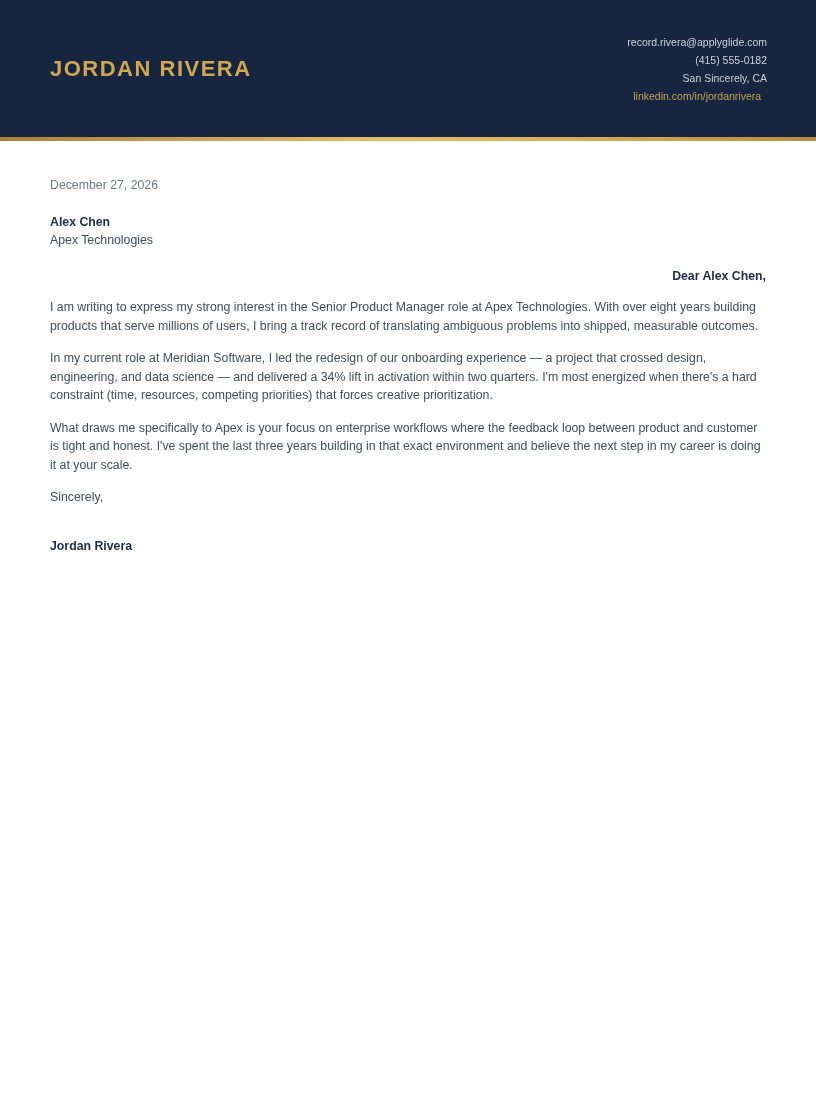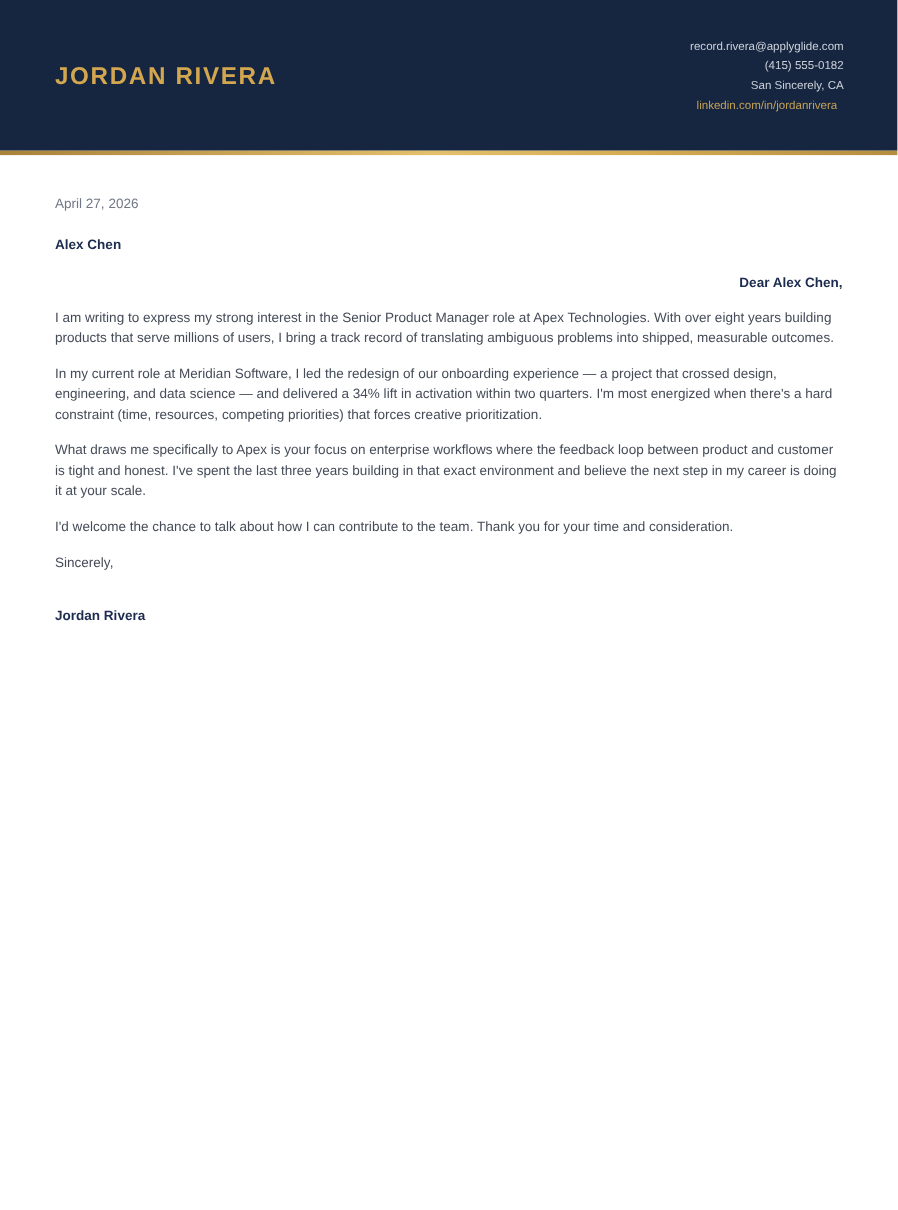--- a/index.html
+++ b/index.html
@@ -89,31 +89,31 @@
       <div>record.rivera@applyglide.com</div>
       <div>(415) 555-0182</div>
       <div>San Sincerely, CA</div>
       <div class="linkedin">linkedin.com/in/jordanrivera</div>
     </div>
   </div>
   <div class="gold-bar"></div>
 
   <div class="content">
 
-    <div class="date">April 27, 2026</div>
+    <div class="date">December 27, 2026</div>
 
     <div class="recipient">
       <div class="recipient-name">Alex Chen</div>
+      <div>Apex Technologies</div>
     </div>
 
     <div class="salutation">Dear Alex Chen,</div>
 
     <p class="para">I am writing to express my strong interest in the Senior Product Manager role at Apex Technologies. With over eight years building products that serve millions of users, I bring a track record of translating ambiguous problems into shipped, measurable outcomes.</p>
     <p class="para">In my current role at Meridian Software, I led the redesign of our onboarding experience — a project that crossed design, engineering, and data science — and delivered a 34% lift in activation within two quarters. I'm most energized when there's a hard constraint (time, resources, competing priorities) that forces creative prioritization.</p>
     <p class="para">What draws me specifically to Apex is your focus on enterprise workflows where the feedback loop between product and customer is tight and honest. I've spent the last three years building in that exact environment and believe the next step in my career is doing it at your scale.</p>
-    <p class="para">I'd welcome the chance to talk about how I can contribute to the team. Thank you for your time and consideration.</p>
 
     <div class="closing">Sincerely,</div>
 
     <div class="signature">Jordan Rivera</div>
 
   </div>
 </div>
 
 </body></html>

